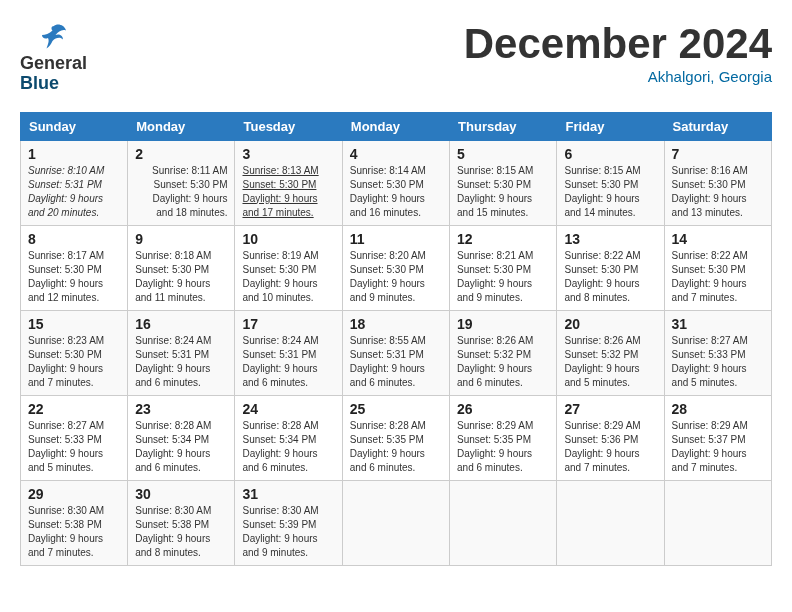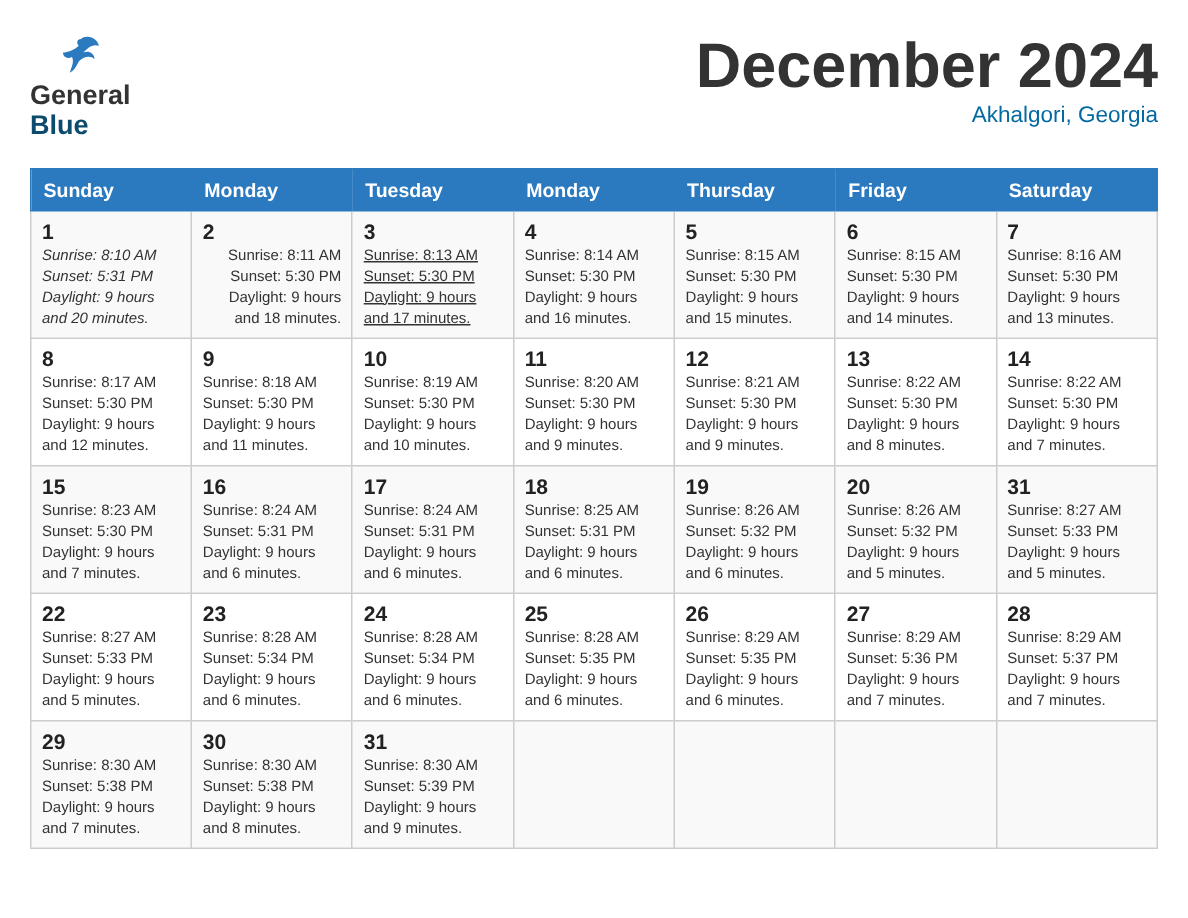--- a/index.html
+++ b/index.html
@@ -242,21 +242,21 @@
           </td>
           <td>
             <span class="day-number">17</span>
             <div class="day-info" style="white-space: pre-line;">Sunrise: 8:24 AM
 Sunset: 5:31 PM
 Daylight: 9 hours
 and 6 minutes.</div>
           </td>
           <td>
             <span class="day-number">18</span>
-            <div class="day-info" style="white-space: pre-line;">Sunrise: 8:25 AM
+            <div class="day-info" style="white-space: pre-line;">Sunrise: 8:55 AM
 Sunset: 5:31 PM
 Daylight: 9 hours
 and 6 minutes.</div>
           </td>
           <td>
             <span class="day-number">19</span>
             <div class="day-info" style="white-space: pre-line;">Sunrise: 8:26 AM
 Sunset: 5:32 PM
 Daylight: 9 hours
 and 6 minutes.</div>

